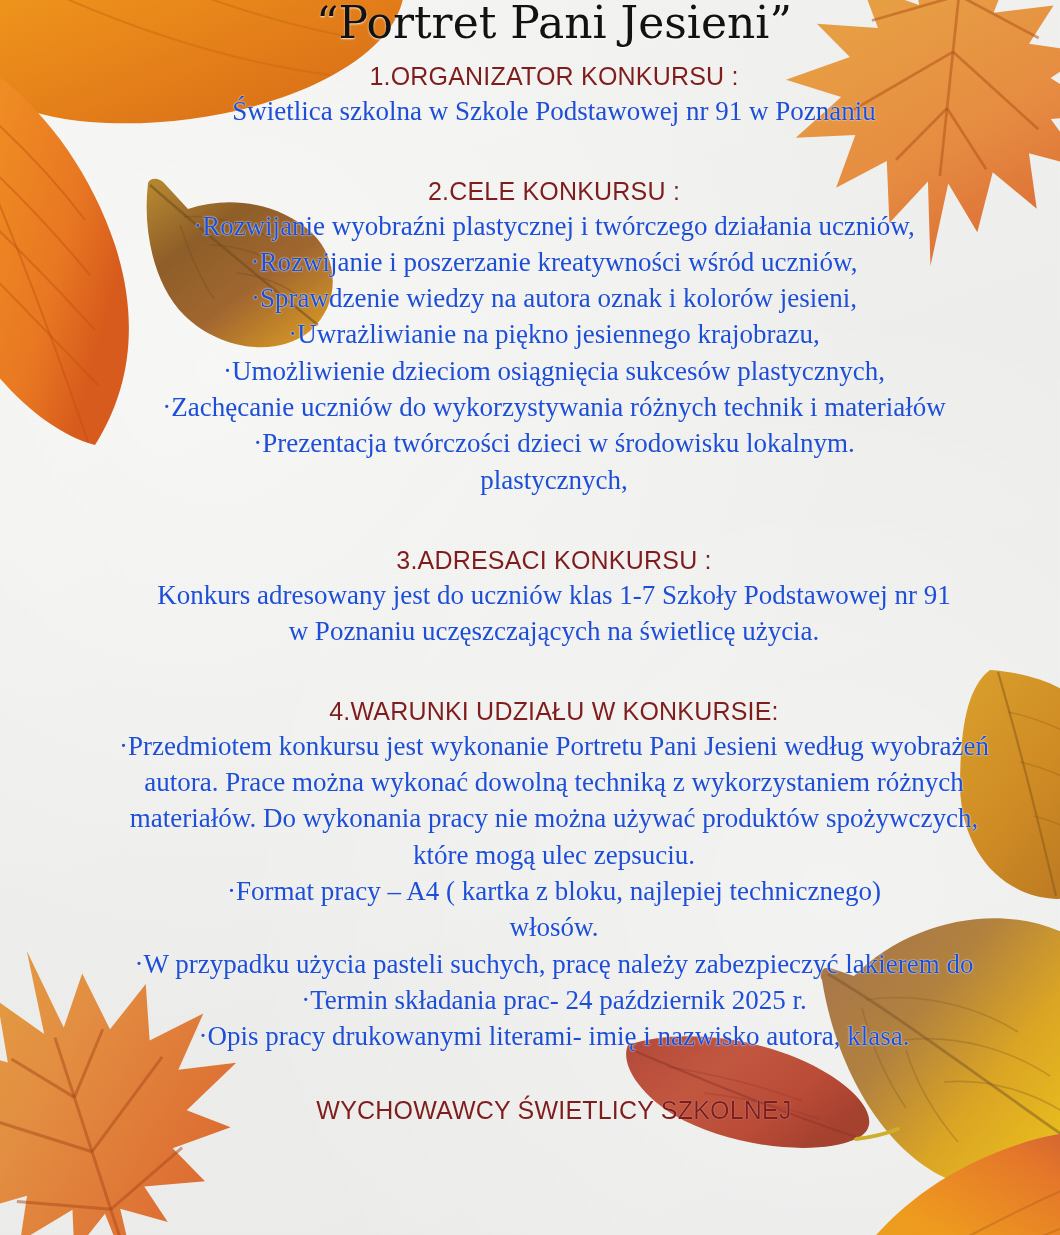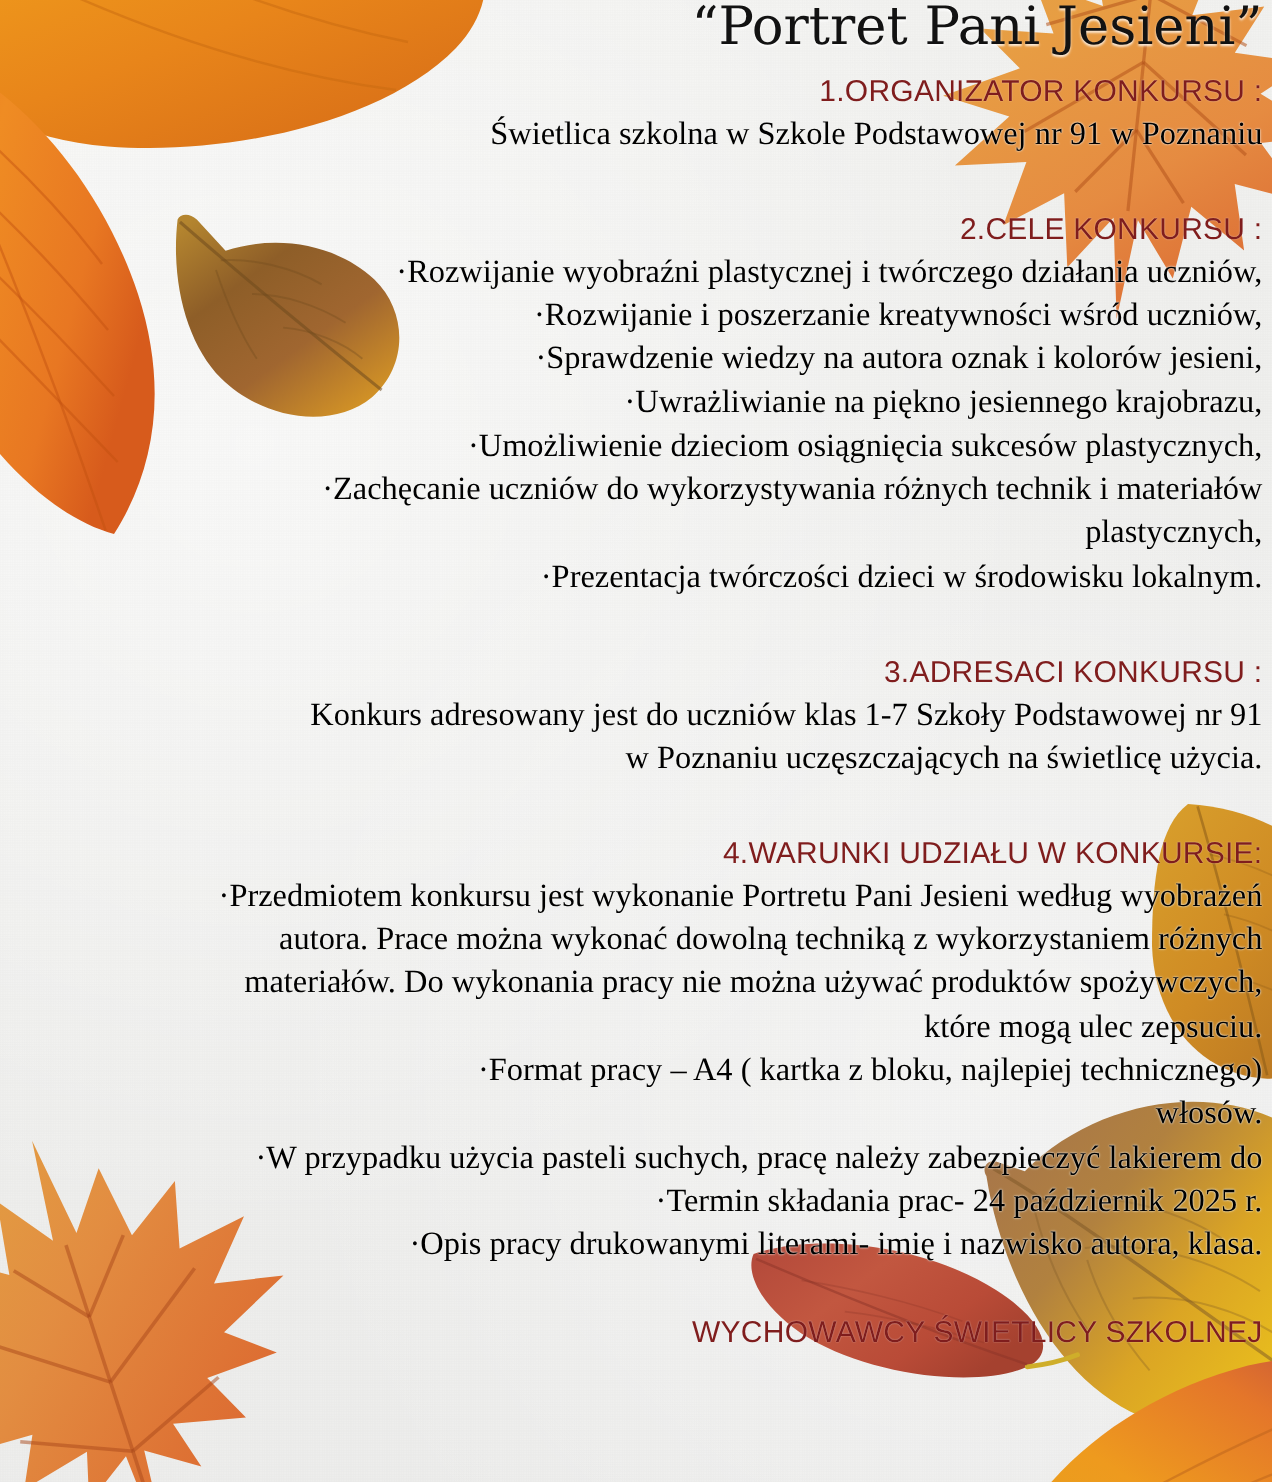--- a/index.html
+++ b/index.html
@@ -42,21 +42,21 @@
   .leaf {
     position: absolute;
   }
   .leaf svg { display: block; }
 
   
   #content {
     position: absolute;
     inset: 0;
     z-index: 5;
-    text-align: right;
+    text-align: center;
     color: #161616;
     padding-left: 48px;
   }
 
   .block { width: 100%; }
 
   .heading {
     font-family: Liberation Sans, sans-serif;
     font-size: 25px;
     letter-spacing: .2px;
@@ -69,21 +69,21 @@
     font-family: "DejaVu Serif", "Liberation Serif", serif;
     font-size: 44px;
     line-height: 1.05;
     color: #121212;
     text-shadow: 0 1px 2px rgba(255,255,255,.85);
   }
   .line {
     font-family: "Liberation Serif", "DejaVu Serif", serif;
     font-size: 27px;
     line-height: 1.345;
-    color: #000000;
+    color: #1d4ed8;
     text-shadow: 0 0 2px rgba(245,245,243,.9), 0 0 1px rgba(245,245,243,.9);
   }
   .spacer-lg { height: 46px; }
   .spacer-md { height: 40px; }
 
   .pad { padding: 0 8px; }
 </style>
 </head>
 <body>
 
@@ -315,22 +315,22 @@
   <div class="spacer-lg"></div>
 
   <div class="block">
     <div class="heading pad">2.CELE KONKURSU :</div>
     <div class="line pad">·Rozwijanie wyobraźni plastycznej i twórczego działania uczniów,</div>
     <div class="line pad">·Rozwijanie i poszerzanie kreatywności wśród uczniów,</div>
     <div class="line pad">·Sprawdzenie wiedzy na autora oznak i kolorów jesieni,</div>
     <div class="line pad">·Uwrażliwianie na piękno jesiennego krajobrazu,</div>
     <div class="line pad">·Umożliwienie dzieciom osiągnięcia sukcesów plastycznych,</div>
     <div class="line pad">·Zachęcanie uczniów do wykorzystywania różnych technik i materiałów</div>
+    <div class="line pad">·Prezentacja twórczości dzieci w środowisku lokalnym.</div>
     <div class="line pad">plastycznych,</div>
-    <div class="line pad">·Prezentacja twórczości dzieci w środowisku lokalnym.</div>
   </div>
 
   <div class="spacer-lg"></div>
 
   <div class="block">
     <div class="heading pad">3.ADRESACI KONKURSU :</div>
     <div class="line pad">Konkurs adresowany jest do uczniów klas 1-7  Szkoły Podstawowej nr 91</div>
     <div class="line pad">w Poznaniu uczęszczających na świetlicę użycia.</div>
   </div>
 

